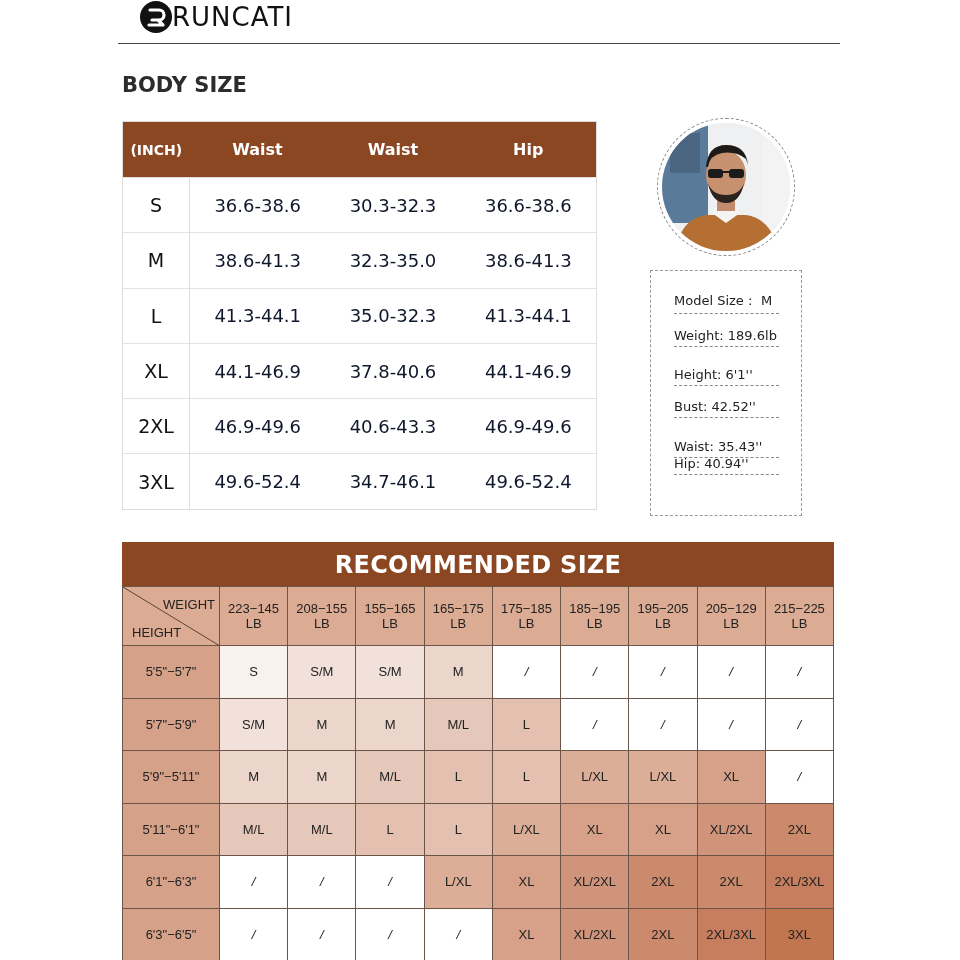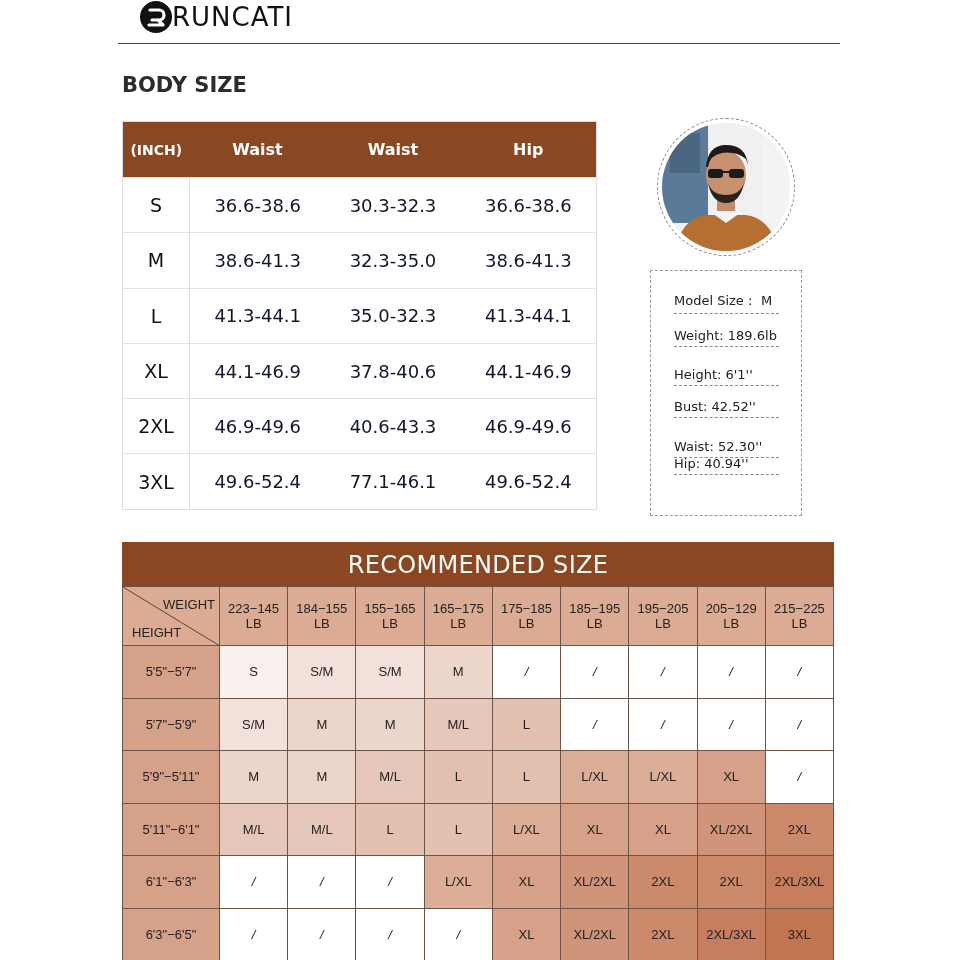--- a/index.html
+++ b/index.html
@@ -26,21 +26,21 @@
   
   .photo { position: absolute; left: 657px; top: 118px; width: 138px; height: 138px; border-radius: 50%; border: 1.5px dashed #888; padding: 4px; }
   .photo-inner { width: 100%; height: 100%; border-radius: 50%; overflow: hidden; position: relative; background: #e9ecef; }
 
   
   .model-box { position: absolute; left: 650px; top: 270px; width: 152px; height: 246px; border: 1px dashed #999; }
   .model-line { position: absolute; left: 23px; width: 105px; font-size: 13px; color: #222; border-bottom: 1px dashed #888; padding-bottom: 3px; white-space: nowrap; }
 
   
   .rec { position: absolute; left: 122px; top: 542px; width: 712px; }
-  .rec-title { height: 44px; background: #8b4622; color: #fff; text-align: center; line-height: 46px; font-family: "DejaVu Sans", sans-serif; font-weight: normal; font-size: 24px; letter-spacing: 0.3px; }
+  .rec-title { height: 44px; background: #8b4622; color: #fff; text-align: center; line-height: 46px; font-family: "DejaVu Sans", sans-serif; font-weight: bold; font-size: 24px; letter-spacing: 0.3px; }
   .rec-table { width: 712px; border-collapse: collapse; table-layout: fixed; }
   .rec-table th, .rec-table td { border: 1px solid #6b5448; text-align: center; font-family: "Liberation Sans", sans-serif; font-size: 13px; color: #222; }
   .rec-table th { background: #dbab93; height: 59px; font-weight: normal; line-height: 15px; }
   .rec-table th.corner { width: 97px; position: relative; }
   .rec-table td { height: 52.5px; }
   .rec-table td.h { background: #d6a189; font-size: 13px; }
   .corner-w { position: absolute; right: 4px; top: 10px; font-size: 13px; }
   .corner-h { position: absolute; left: 9px; bottom: 5px; font-size: 13px; }
   .corner svg { position: absolute; left: 0; top: 0; }
 </style>
@@ -96,21 +96,21 @@
       </tr>
       <tr>
         <td class="sz">2XL</td>
         <td>46.9-49.6</td>
         <td>40.6-43.3</td>
         <td>46.9-49.6</td>
       </tr>
       <tr>
         <td class="sz">3XL</td>
         <td>49.6-52.4</td>
-        <td>77.1-46.1</td>
+        <td>34.7-46.1</td>
         <td>49.6-52.4</td>
       </tr>
     </tbody>
 </table>
 
 <div class="photo">
   <div class="photo-inner">
     <svg width="128" height="128" viewBox="0 0 128 128">
       <rect x="0" y="0" width="128" height="128" fill="#eef0f2"></rect>
       <rect x="0" y="0" width="46" height="100" fill="#5a7a99"></rect>
@@ -127,42 +127,42 @@
       <rect x="60" y="48" width="8" height="2" fill="#1b1b1b"></rect>
     </svg>
   </div>
 </div>
 
 <div class="model-box">
   <div class="model-line" style="top:21px">Model Size：  M</div>
   <div class="model-line" style="top:57px">Weight: 189.6lb</div>
   <div class="model-line" style="top:96px">Height: 6'1''</div>
   <div class="model-line" style="top:128px">Bust: 42.52''</div>
-  <div class="model-line" style="top:168px">Waist: 52.30''</div>
+  <div class="model-line" style="top:168px">Waist: 35.43''</div>
   <div class="model-line" style="top:185px">Hip: 40.94''</div>
 </div>
 
 <div class="rec">
   <div class="rec-title">RECOMMENDED SIZE</div>
   <table class="rec-table">
     <thead>
       <tr id="rec-head">
         <th class="corner">
           <svg width="97" height="59" viewBox="0 0 97 59">
               <line x1="0" y1="0" x2="97" y2="59" stroke="#5a4438" stroke-width="1"></line>
             </svg>
           <span class="corner-w">WEIGHT</span>
           <span class="corner-h">HEIGHT</span>
         </th>
       <th>
             <div>223−145</div>
             <div>LB</div>
           </th>
           <th>
-            <div>184−155</div>
+            <div>208−155</div>
             <div>LB</div>
           </th>
           <th>
             <div>155−165</div>
             <div>LB</div>
           </th>
           <th>
             <div>165−175</div>
             <div>LB</div>
           </th>

